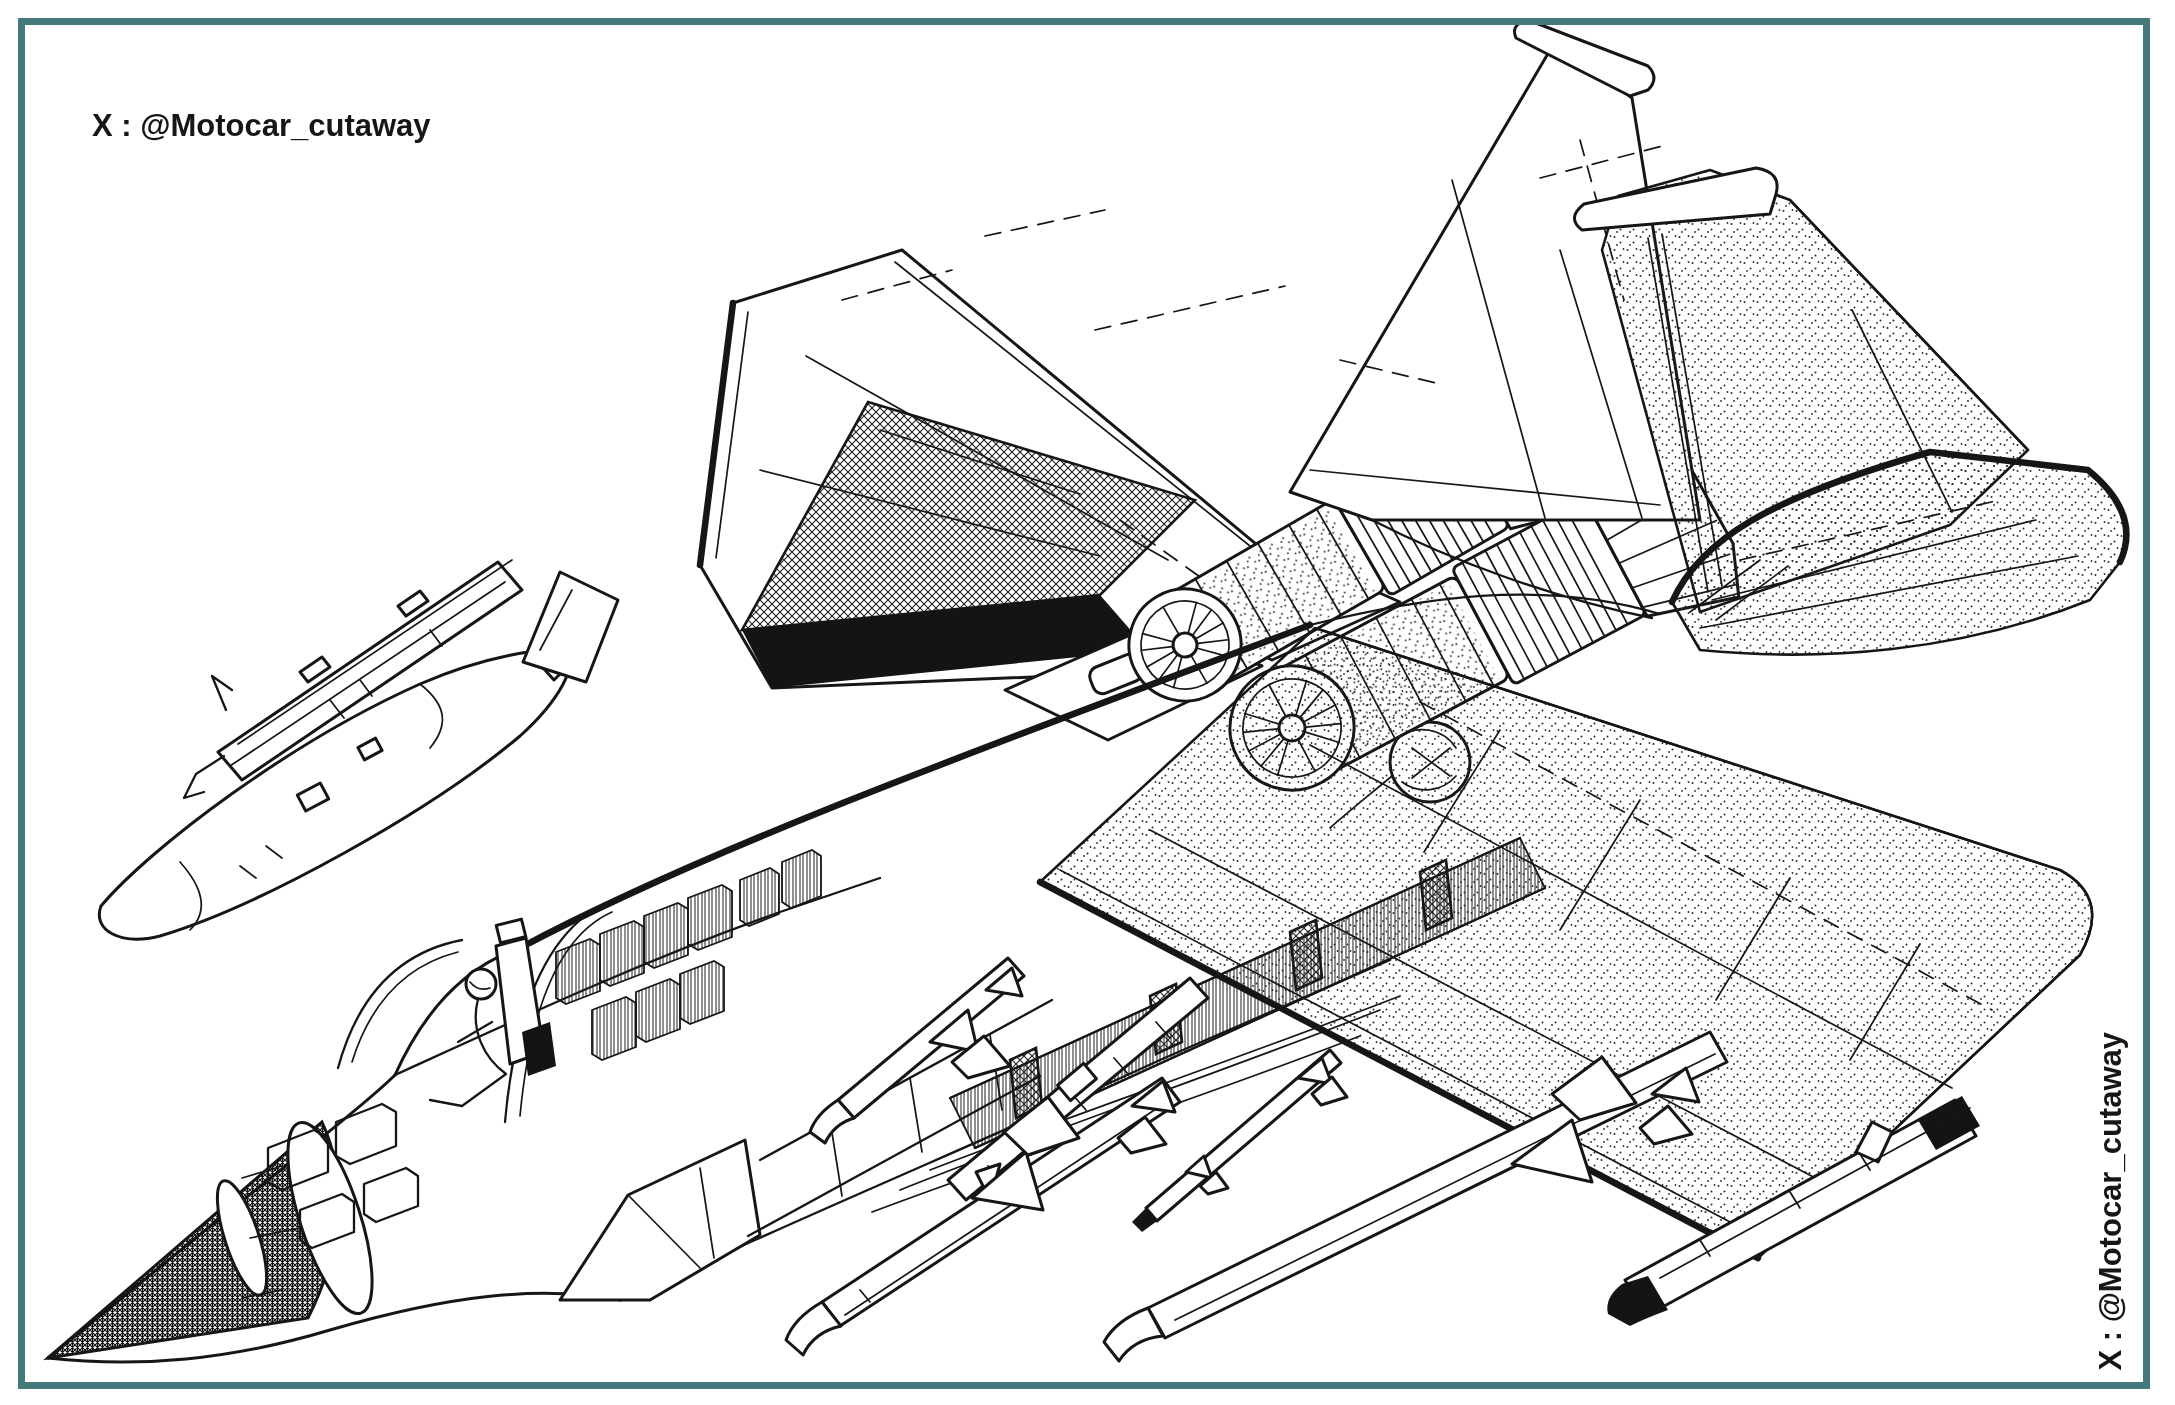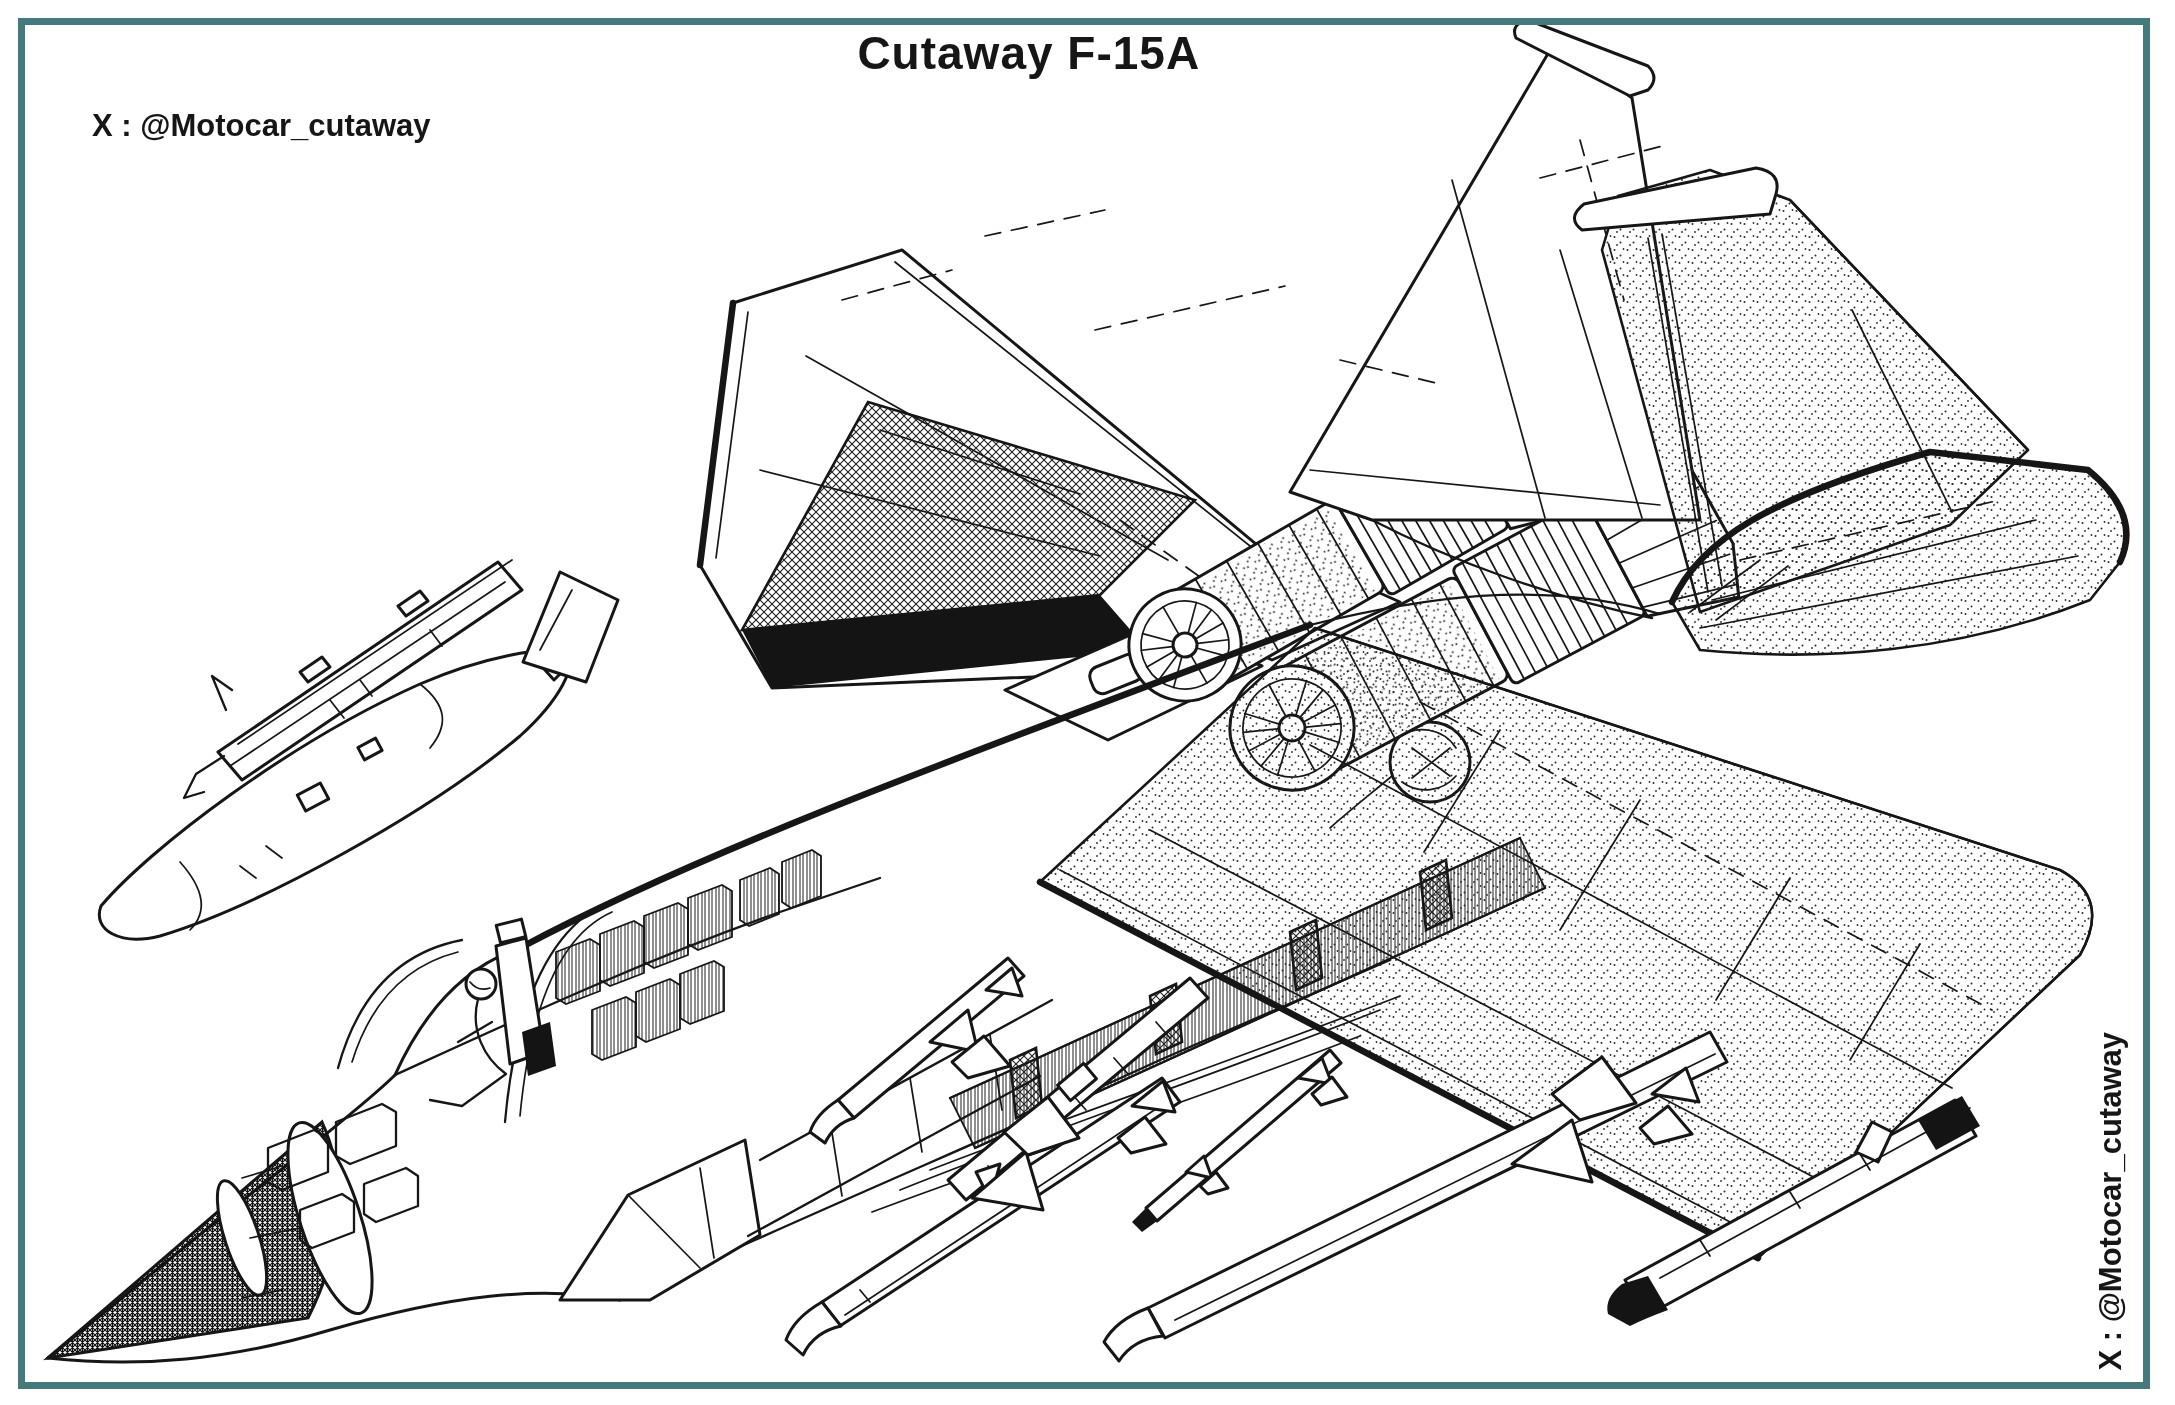--- a/index.html
+++ b/index.html
@@ -292,16 +292,15 @@
 
     <g class="o t1 dash">
       <path d="M1095,330 l190,-44"></path>
       <path d="M1540,178 l130,-34"></path>
       <path d="M985,236 l120,-26"></path>
     </g>
   </svg>
 
   <div class="border-frame"></div>
 
-  <div class="title">Cutaway F-15A</div>
   <div class="wm-tl">X : @Motocar_cutaway</div>
   <div class="wm-br">X : @Motocar_cutaway</div>
 </div>
 
 </body></html>

